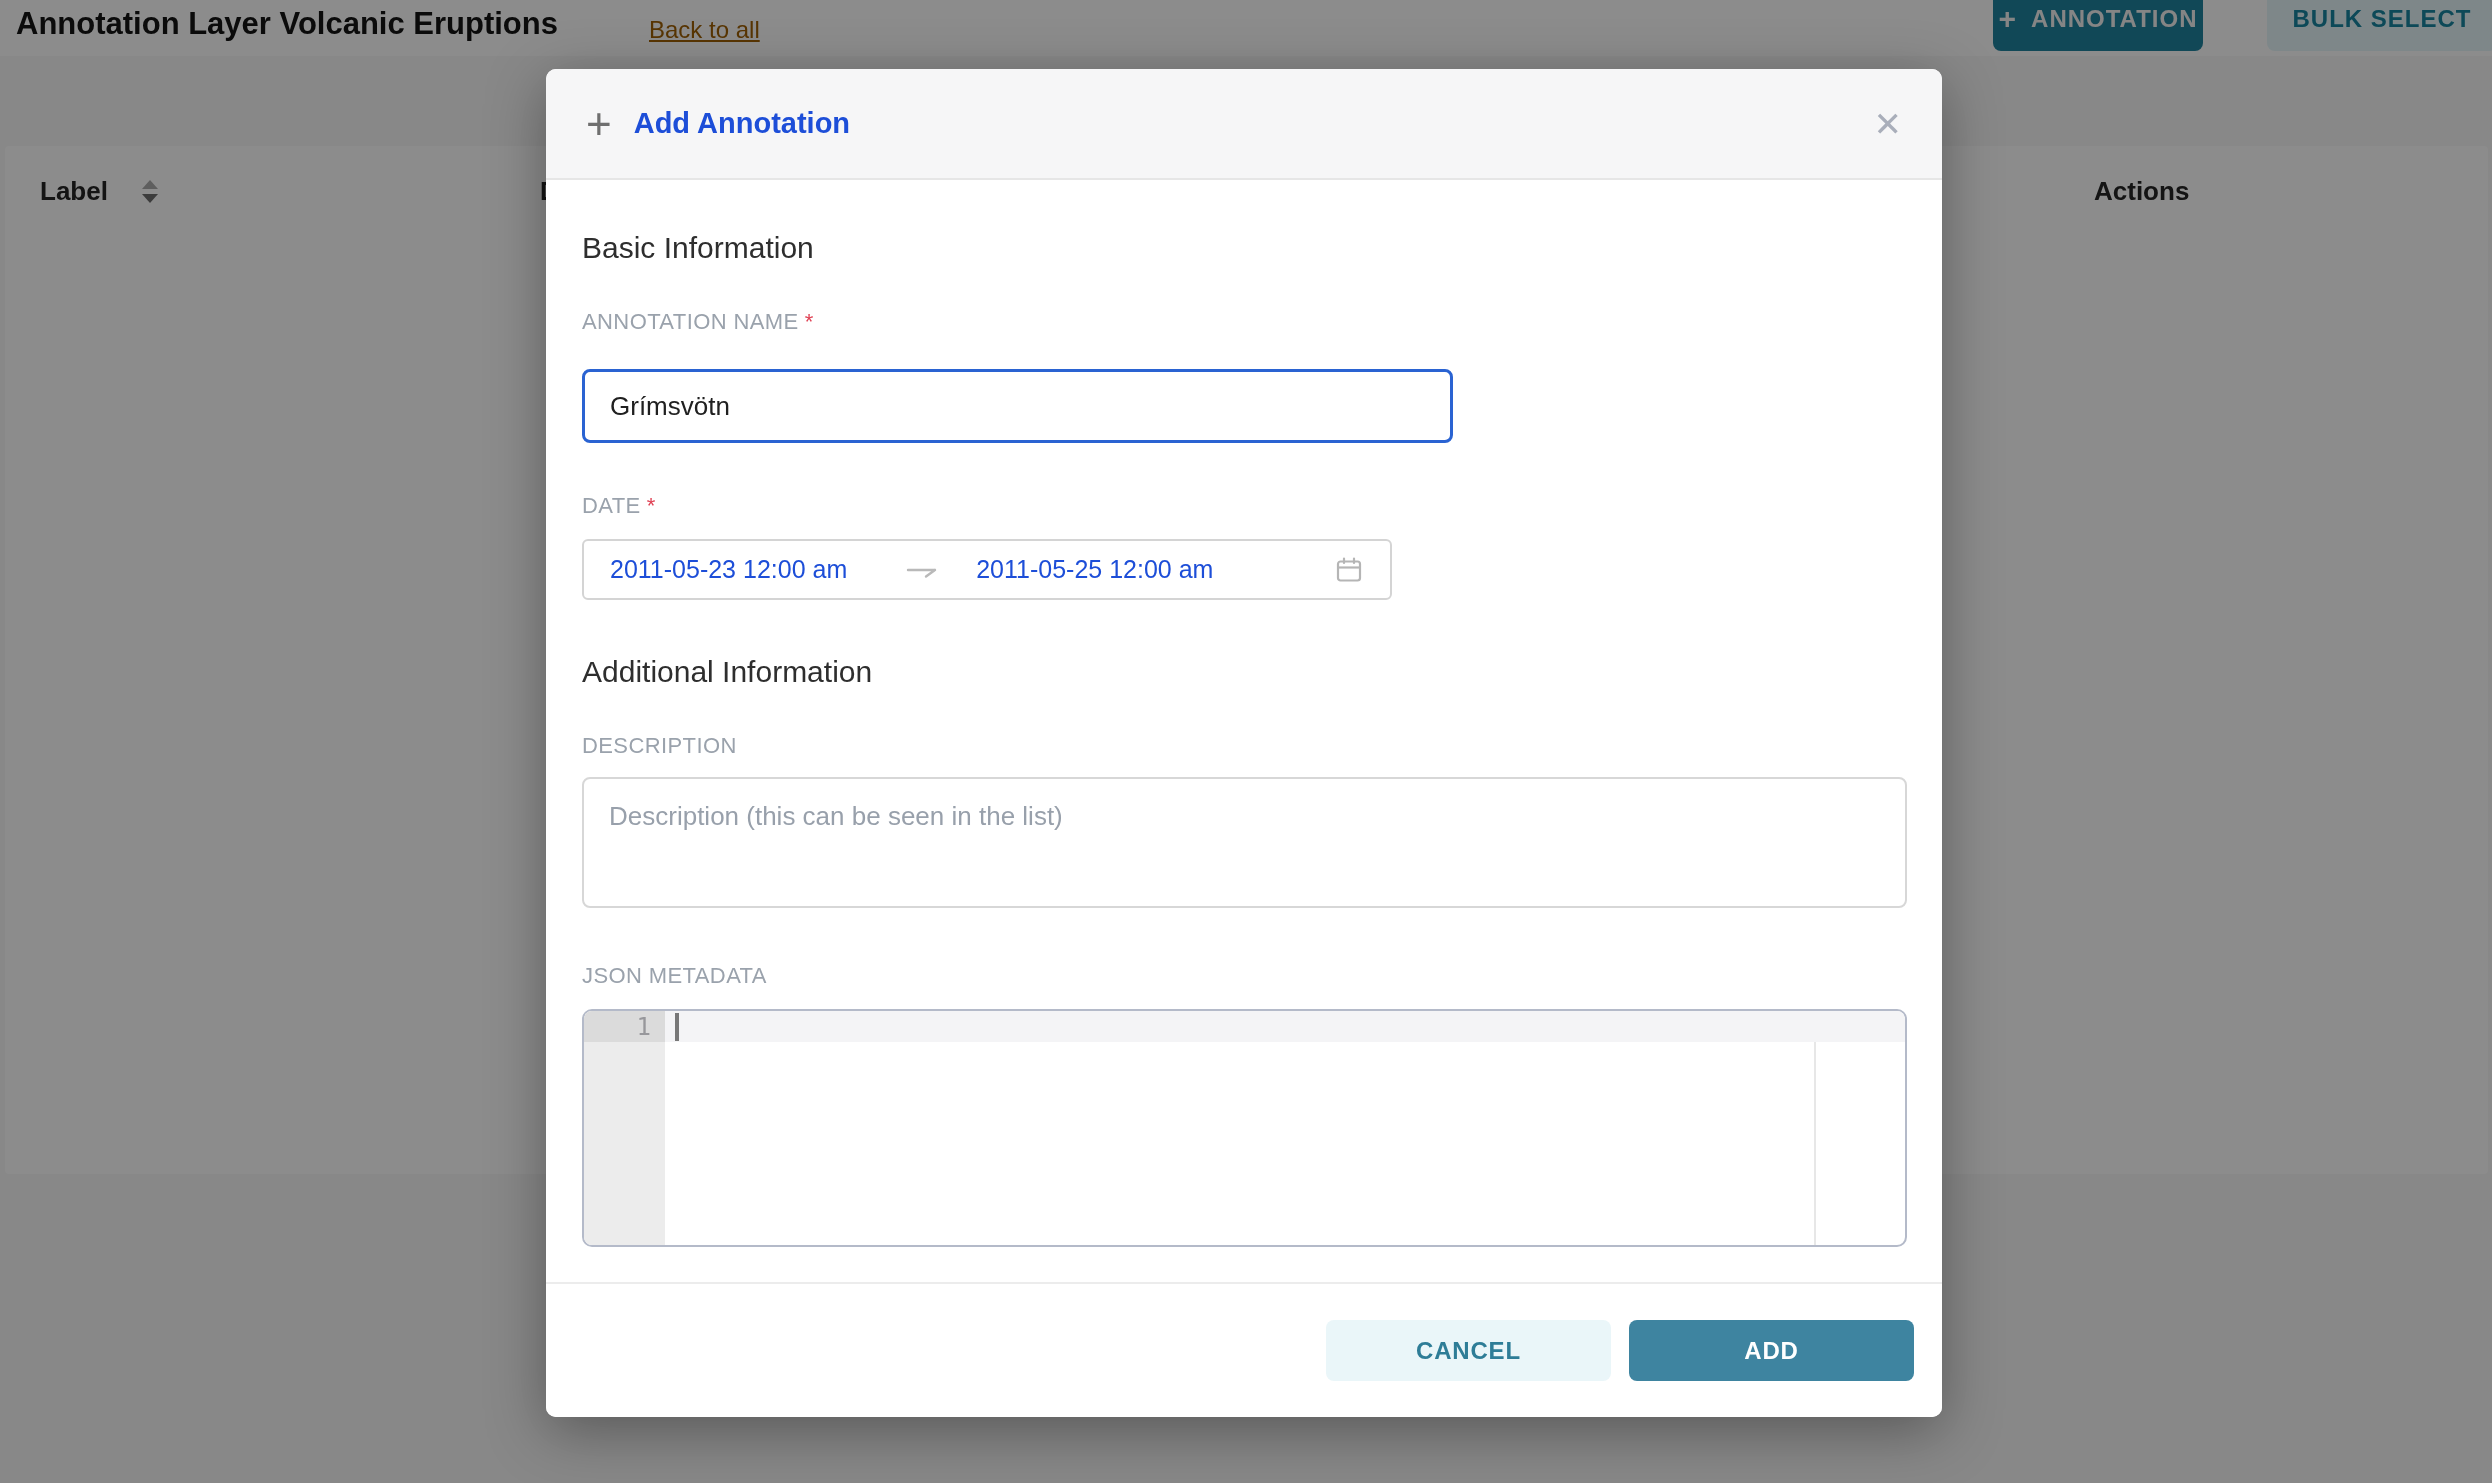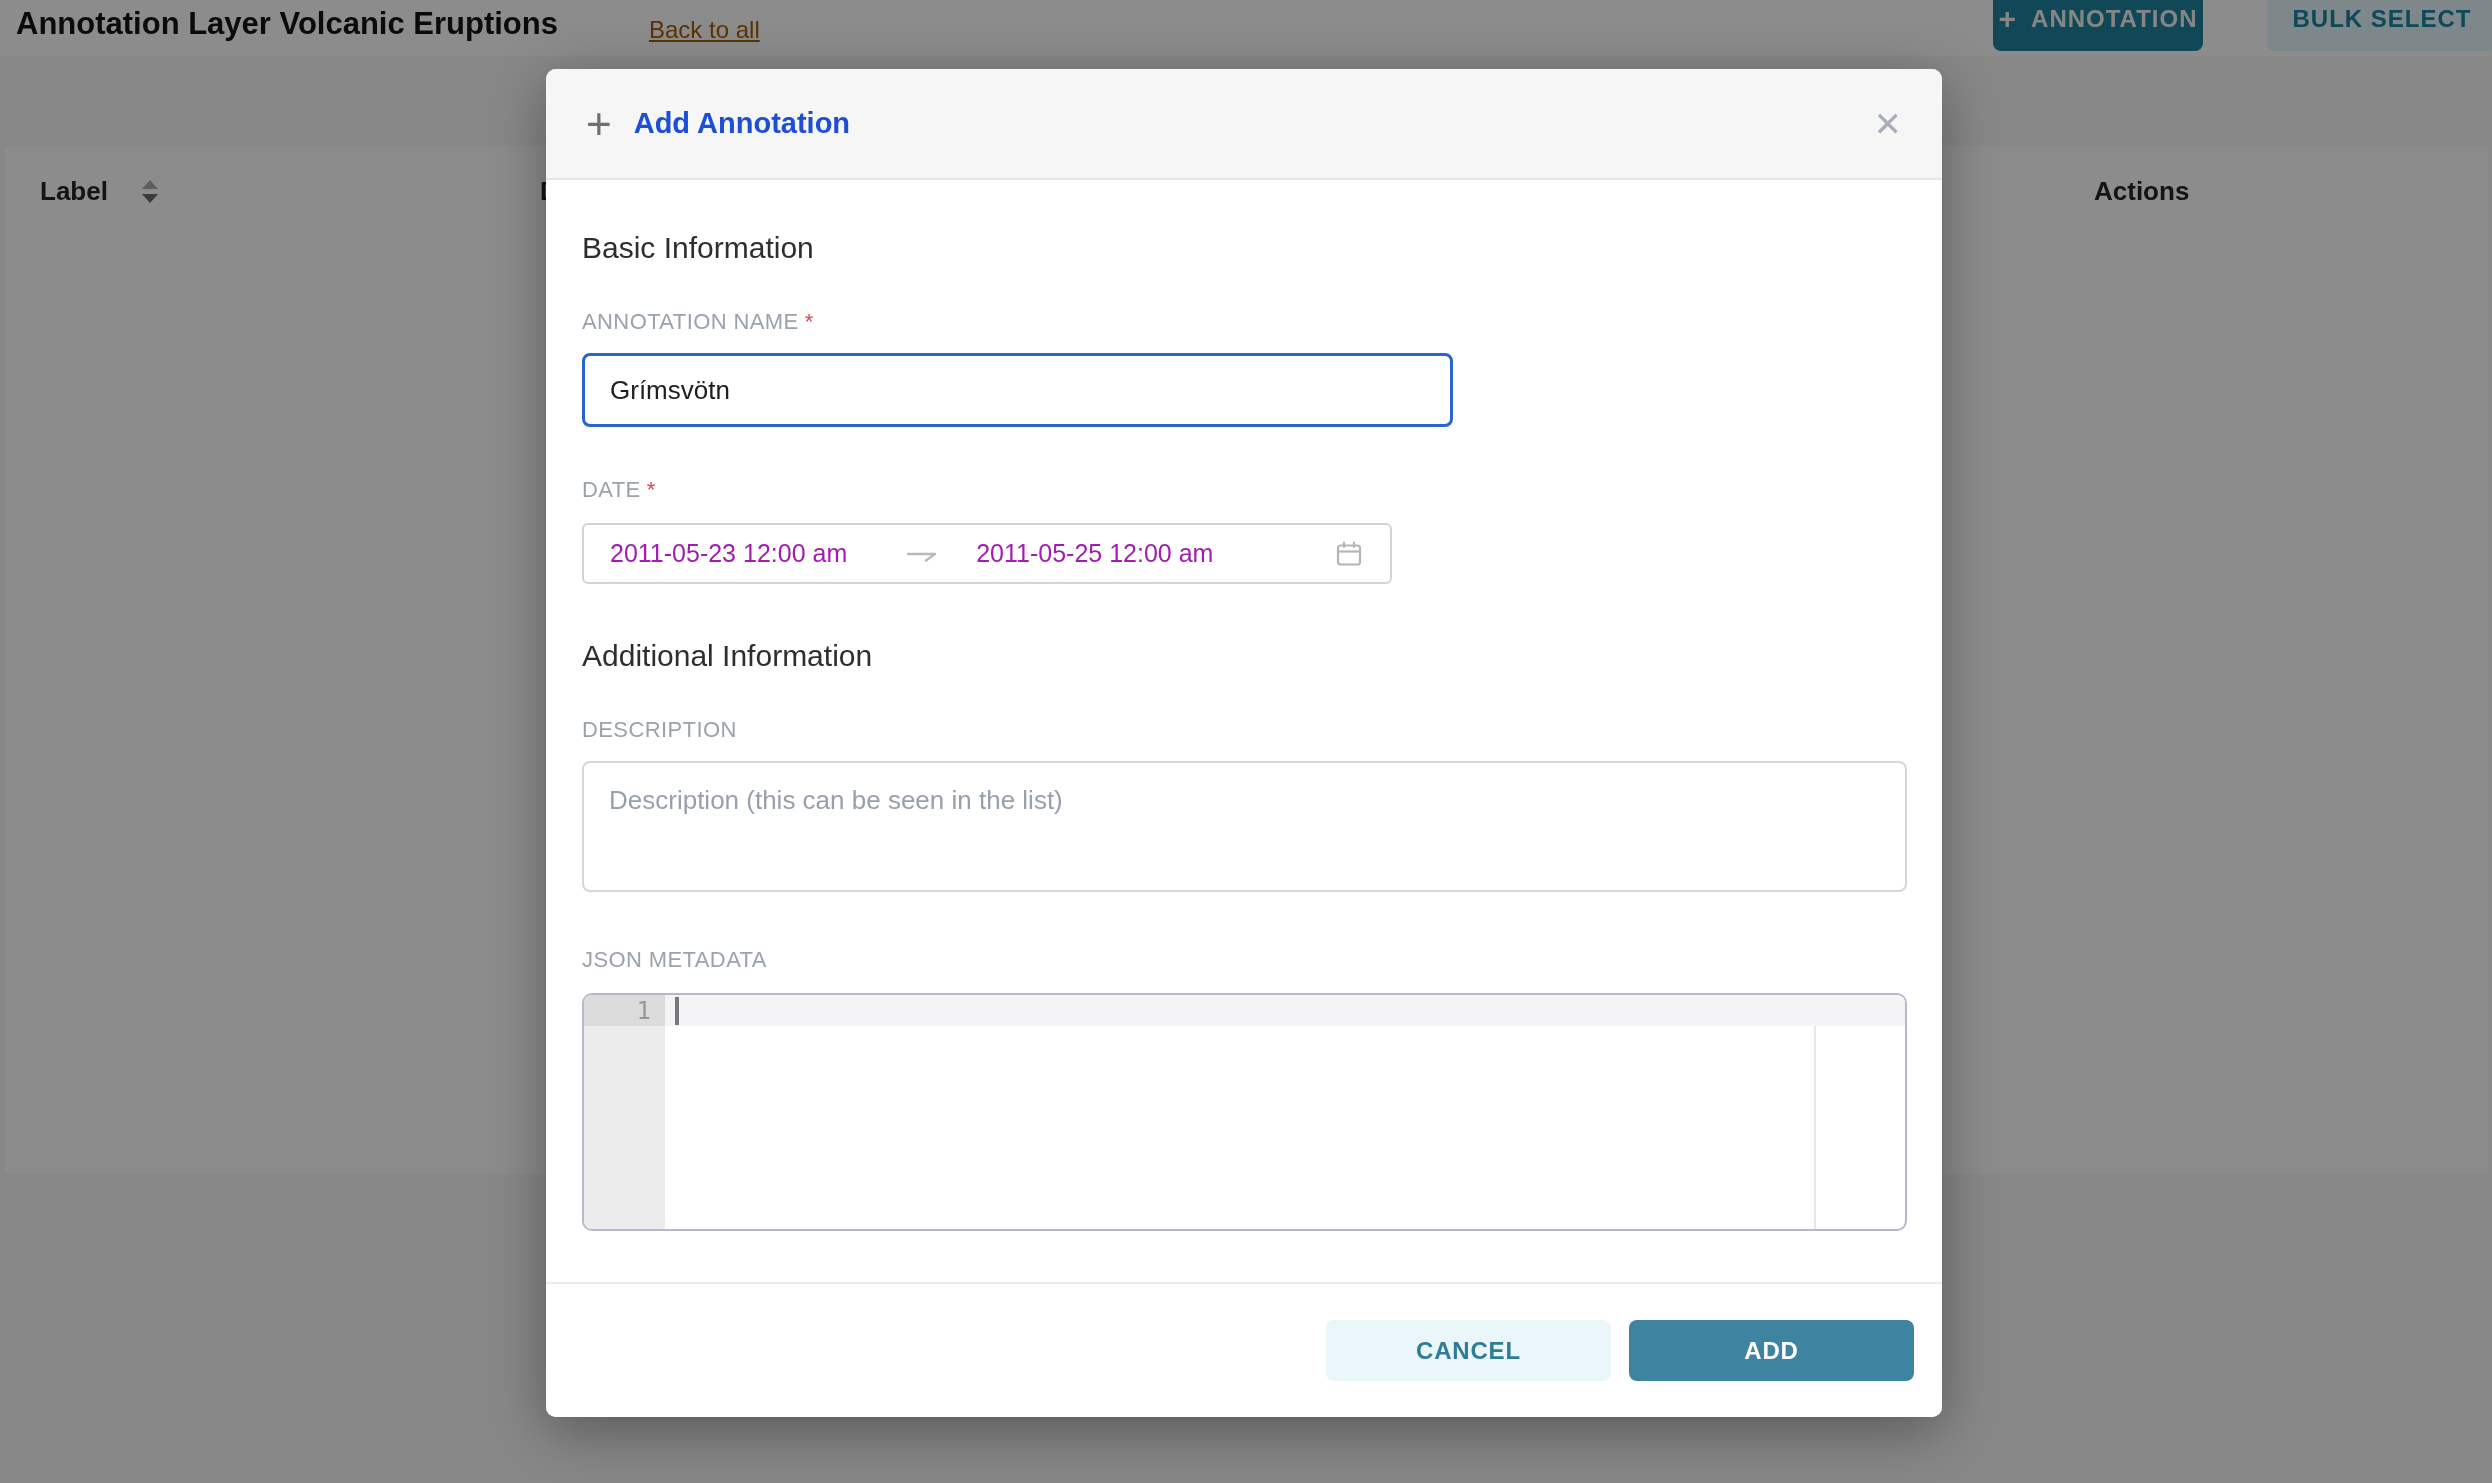--- a/index.html
+++ b/index.html
@@ -40,25 +40,25 @@
 
   .modal-body { flex:1 1 auto; padding:0 36px; background:#ffffff; position:relative; }
   .section-h { font-size:30px; font-weight:500; color:#2e2e2e; }
   .h-basic { margin-top:51px; }
   .h-additional { margin-top:55px; }
   .field-label { margin-top:44px; font-size:22px; color:#9aa2ac; letter-spacing:0.4px; }
   .field-label .req { color:#e04355; margin-left:6px; }
   .lbl-date { margin-top:50px; }
   .lbl-json { margin-top:55px; }
 
-  .name-input { margin-top:18px; display:block; width:871px; height:74px; border:3px solid #2a63d2; border-radius:8px;
+  .name-input { margin-top:34px; display:block; width:871px; height:74px; border:3px solid #2a63d2; border-radius:8px;
                 padding:4px 25px; font-family:"Liberation Sans",sans-serif; font-size:26px; color:#202020; outline:none; }
 
   .date-box { margin-top:20px; width:810px; height:61px; border:2px solid #d4d4d4; border-radius:6px;
-              display:flex; align-items:center; padding:0 26px; font-size:25px; color:#a21caf; background:#fff; cursor:pointer; }
+              display:flex; align-items:center; padding:0 26px; font-size:25px; color:#1d4ed8; background:#fff; cursor:pointer; }
   .date-arrow { margin:0 0 0 57px; display:flex; align-items:center; }
   .date-end { margin-left:36px; }
   .cal-icon { margin-left:auto; display:flex; align-items:center; }
 
   .desc-area { margin-top:18px; display:block; width:1325px; height:131px; border:2px solid #d7d7d7; border-radius:8px;
                padding:22px 25px; font-family:"Liberation Sans",sans-serif; font-size:26px; color:#303030; resize:none; outline:none; }
   .desc-area::placeholder { color:#98a0ab; opacity:1; }
 
   .json-editor { margin-top:20px; width:1325px; height:238px; border:2px solid #b4bac9; border-radius:10px;
                  position:relative; background:#ffffff; overflow:hidden; cursor:text; }

